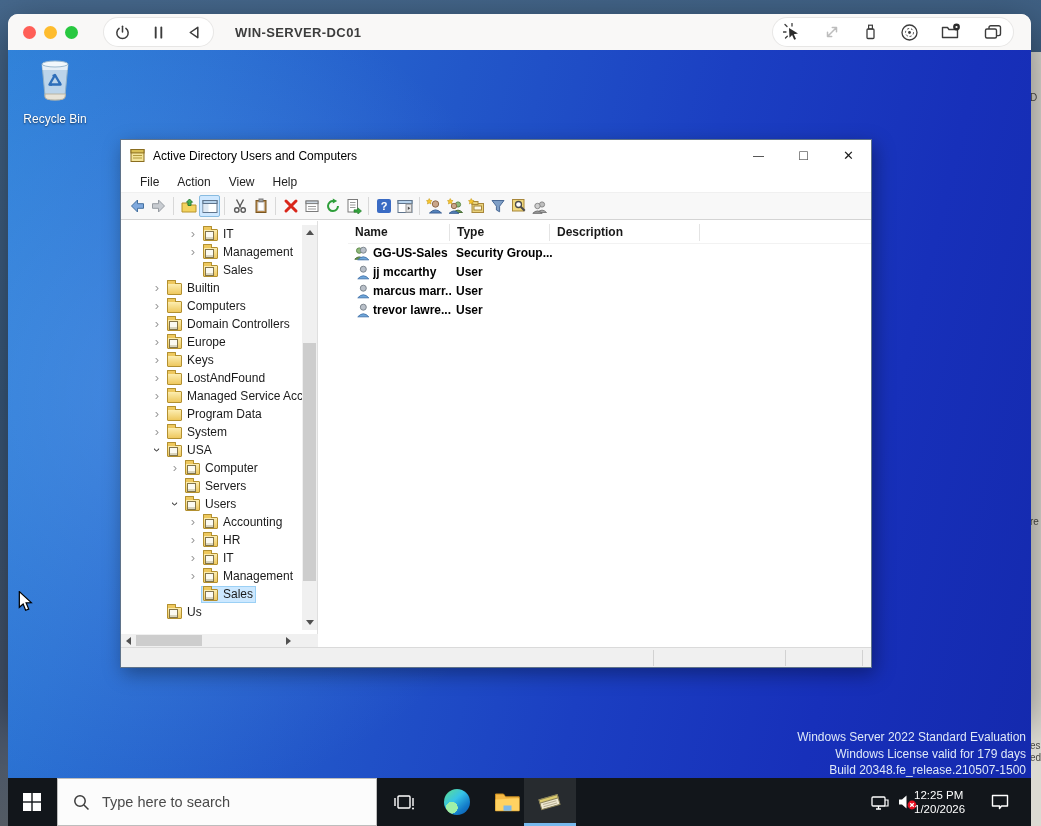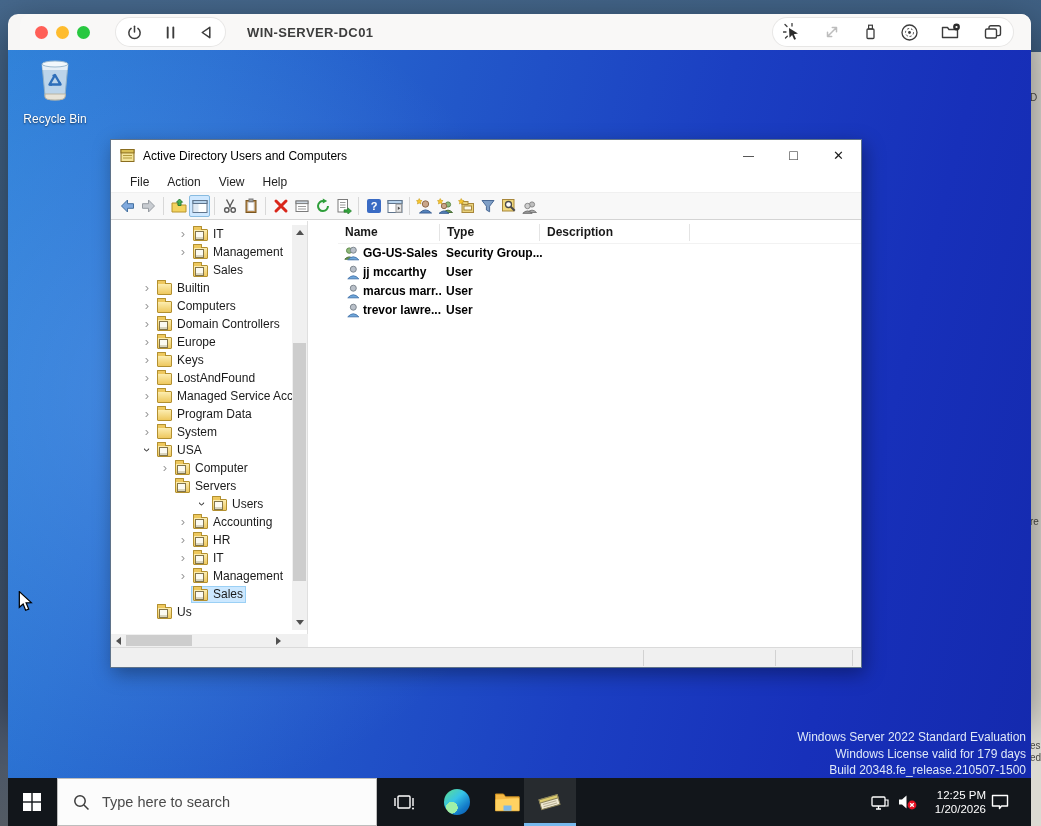--- a/index.html
+++ b/index.html
@@ -9,21 +9,21 @@
     background:linear-gradient(168deg,#46688c 0%,#3a5a7d 38%,#46546a 68%,#63635c 92%,#55554e 100%); }
 
   
   .peek { position:absolute; left:1029px; top:52px; width:12px; height:774px;
     background:#dcdad2; overflow:hidden; }
   .peek span { position:absolute; left:1px; font-size:10px; color:#4a4a46; }
 
   
   .mac-window { position:absolute; left:8px; top:14px; width:1023px; height:698px;
     border-radius:10px 10px 0 0; background:#f7f6f5;
-    box-shadow:0 12px 40px rgba(0,0,0,.45);padding-left:12px; }
+    box-shadow:0 12px 40px rgba(0,0,0,.45); }
   .mac-titlebar { position:relative; height:36px; border-radius:10px 10px 0 0;
     background:#f9f8f7; display:flex; align-items:center; }
   .lights { display:flex; gap:8px; margin-left:15px; }
   .light { width:13px; height:13px; border-radius:50%; }
   .light.red{background:#ff5f57;} .light.yellow{background:#febc2e;} .light.green{background:#28c840;}
   .pill { display:flex; align-items:center; height:28px; background:#fff;
     border-radius:15px; box-shadow:0 0 0 1px rgba(0,0,0,.07); padding:0 10px; gap:20px; }
   .pill-left { margin-left:26px; }
   .pill svg { display:block; }
   .mac-title { margin-left:22px; font-size:13px; font-weight:bold; color:#3d3d3d; letter-spacing:.4px; }
@@ -40,21 +40,21 @@
   .recycle .label { margin-top:2px; font-size:12px; color:#fff; text-shadow:0 1px 2px rgba(0,0,0,.6); }
 
   
   .watermark { position:absolute; right:5px; top:679px; text-align:right;
     font-size:12px; line-height:16.5px; color:#dfe8f8; }
 
   
   .cursor { position:absolute; left:10px; top:541px; }
 
   
-  .aduc { position:absolute; left:102px; top:89px; width:752px; height:529px;
+  .aduc { position:absolute; left:112px; top:89px; width:752px; height:529px;
     background:#fff; border:1px solid #5f738a; box-shadow:3px 6px 18px rgba(0,0,0,.35);
     font-size:12px; color:#000; }
   .aduc-titlebar { position:relative; height:31px; display:flex; align-items:center; background:#fff; }
   .aduc-titlebar .appicon { margin:0 7px 0 9px; }
   .aduc-title { font-size:12px; color:#000; }
   .winbtns { position:absolute; right:0; top:0; display:flex; }
   .winbtn { width:45px; height:30px; display:flex; align-items:center; justify-content:center;
     color:#1a1a1a; font-size:12px; }
   .menubar { height:21px; display:flex; align-items:center; padding-left:10px; background:#fff; }
   .menu-item { padding:2px 9px; color:#222; }
@@ -129,21 +129,21 @@
   .edgebtn { left:426px; width:46px; }
   .edge-ball { width:26px; height:26px; border-radius:50%;
     background:radial-gradient(circle at 30% 72%, #9ff0a8 0 22%, rgba(0,0,0,0) 23%),
       linear-gradient(138deg,#5fe08b 0%,#36c3e8 42%,#1279c8 75%,#0b58a8 100%); }
   .explorerbtn { left:476px; width:46px; }
   .aducbtn { left:516px; width:52px; background:rgba(255,255,255,.09);
     border-bottom:3px solid #76b9ed; }
   .tray-icon { position:absolute; top:0; height:48px; display:flex; align-items:center; }
   .net { left:862px; } .vol { left:889px; } .action { left:982px; }
   .clock { position:absolute; left:906px; top:0; width:72px; height:48px; color:#fff;
-    font-size:11.5px; line-height:14px; text-align:right; padding-top:10px; }
+    font-size:11.5px; line-height:14px; text-align:left; padding-top:10px; }
 </style>
 </head>
 <body>
 
 <div class="peek">
   <span style="top:40px">D</span>
   <span style="top:464px">re</span>
   <span style="top:688px">es</span>
   <span style="top:700px">ed</span>
 </div>
@@ -498,21 +498,21 @@
               </div>
 
               <div class="trow" style="padding-left: 46px;">
                 <span class="chev"></span>
                 <span class="node">
                   <span class="ticon ou"></span>
                   <span class="tlabel">Servers</span>
                 </span>
               </div>
 
-              <div class="trow" style="padding-left: 46px; margin-left: 37px;">
+              <div class="trow" style="padding-left: 46px;">
                 <span class="chev chev-d"></span>
                 <span class="node">
                   <span class="ticon ou"></span>
                   <span class="tlabel">Users</span>
                 </span>
               </div>
 
               <div class="trow" style="padding-left: 64px;">
                 <span class="chev chev-r"></span>
                 <span class="node">

